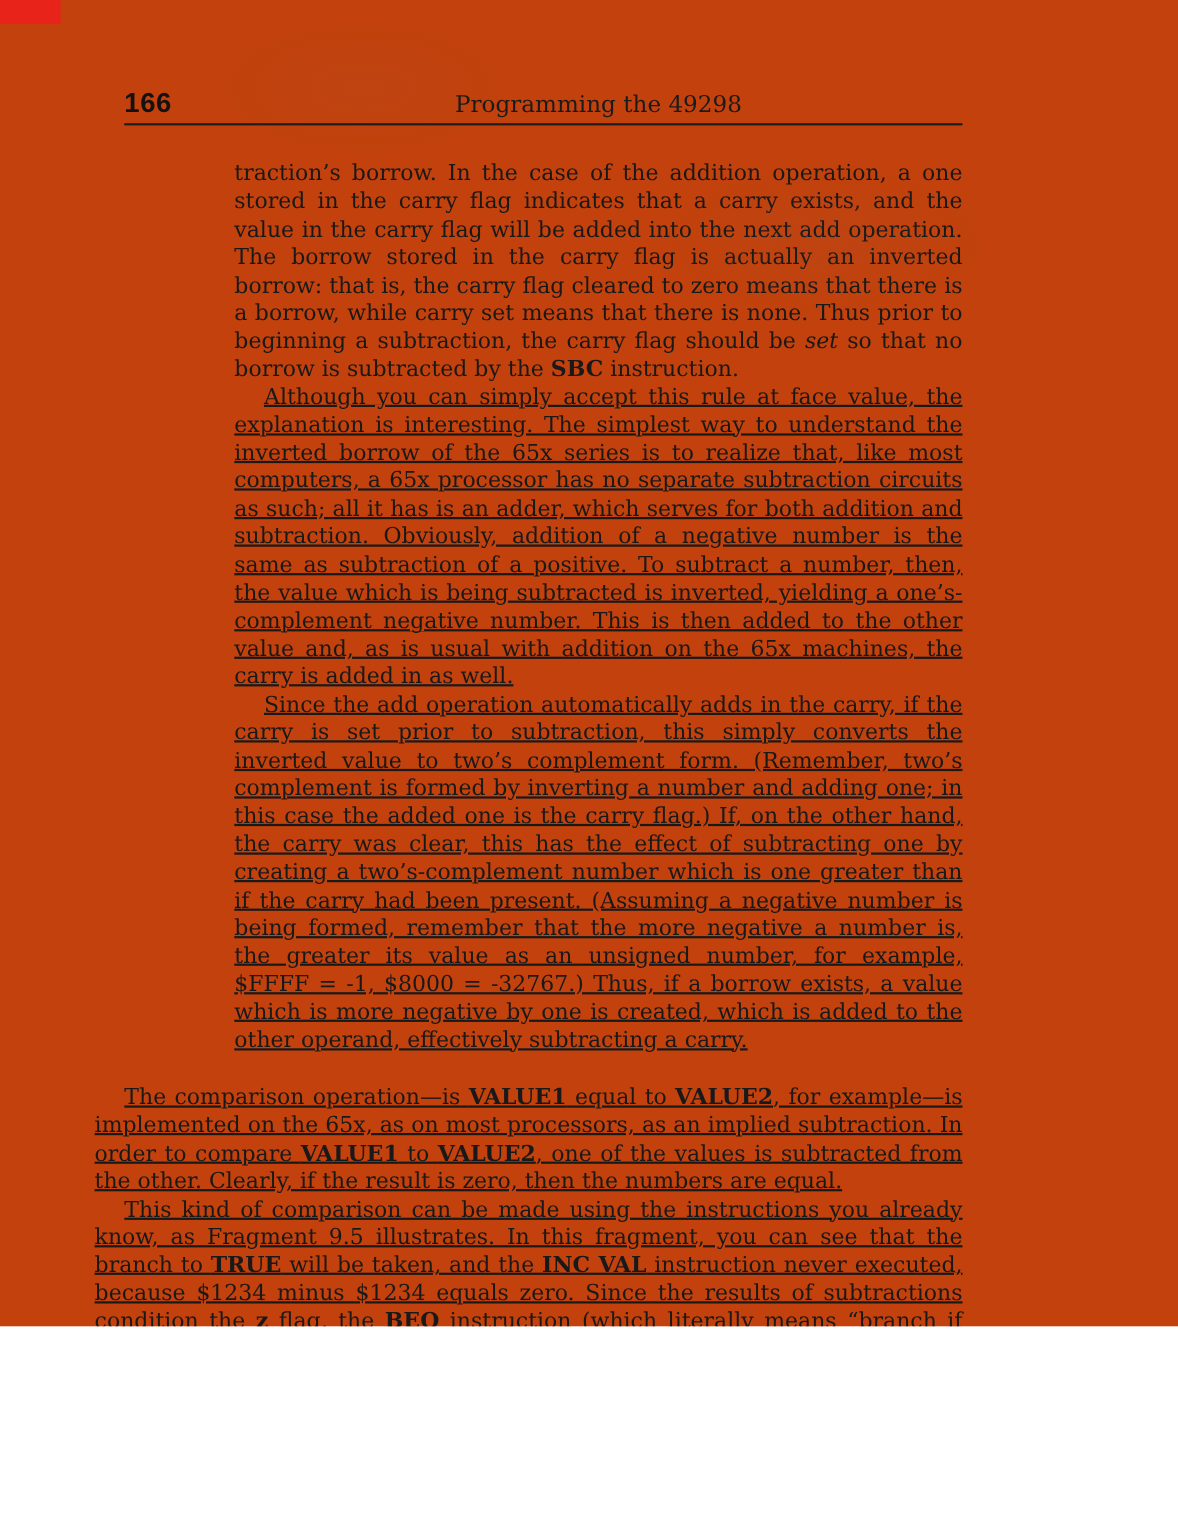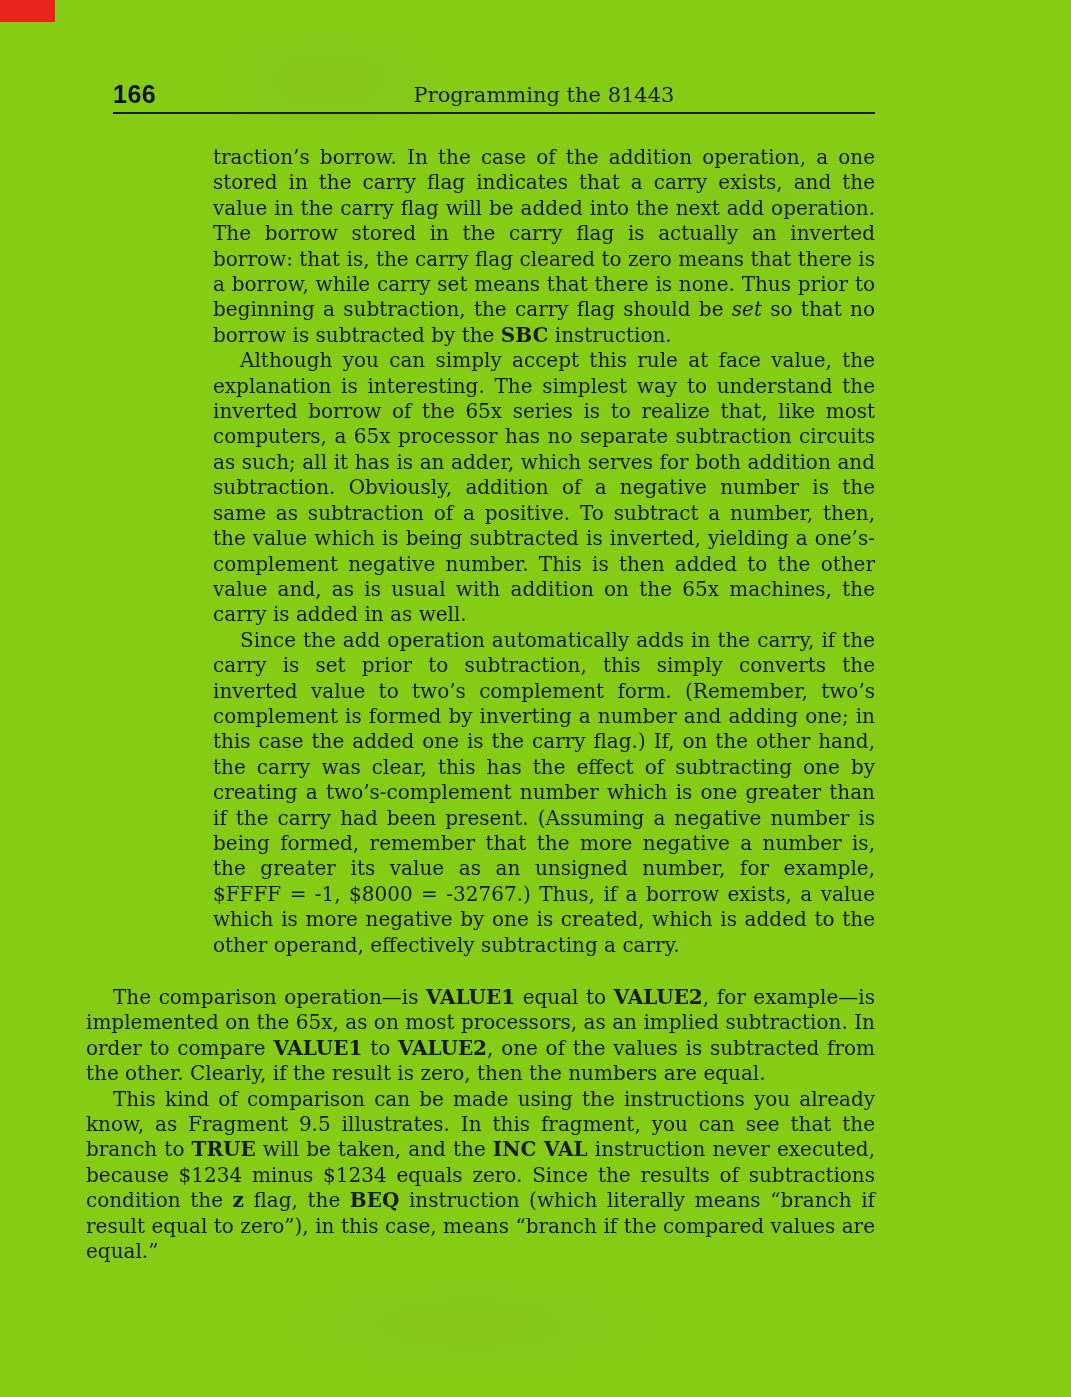--- a/index.html
+++ b/index.html
@@ -3,22 +3,22 @@
 <meta charset="utf-8">
 <style>
   html, body {
     margin: 0;
     padding: 0;
     background: #ffffff;
   }
   .page {
     position: relative;
     width: 1071px;
-    height: 1397px;
-    background: #84cc16;
+    height: 1206px;
+    background: #c2410c;
     overflow: hidden;
     font-family: "DejaVu Serif", serif;
     color: #181818;
   }
   
   .corner-marker {
     position: absolute;
     left: 0;
     top: 0;
     width: 55px;
@@ -62,21 +62,21 @@
   .page-body {
     margin: 31px 196px 0 213px; 
   }
   .para {
     margin: 0;
     font-size: 20px;
     line-height: 25.4px;
     text-align: justify;
     color: #191919;
   }
-  .para.indent { text-indent: 27px; }
+  .para.indent { text-indent: 27px; text-decoration: underline; }
   .b { font-weight: bold; }
   .i { font-style: italic; }
 
   .section-heading-row {
     display: flex;
     align-items: flex-end;
     margin: 26px 196px 0 113px; 
   }
   .section-heading {
     font-family: "Liberation Sans", sans-serif;
@@ -101,21 +101,21 @@
 <body>
 
 <div class="page">
   <div class="corner-marker" style="background: rgb(232, 35, 26);"></div>
   <div class="smudge s1"></div>
   <div class="smudge s2"></div>
   <div class="smudge s3"></div>
 
   <div class="running-header">
     <span class="page-number">166</span>
-    <div class="header-title-wrap">Programming the 81443</div>
+    <div class="header-title-wrap">Programming the 49298</div>
   </div>
 
   <div class="page-body" id="intro-block">
       <p class="para"><span>traction’s borrow. In the case of the addition operation, a one stored in the carry flag indicates that a carry exists, and the value in the carry flag will be added into the next add operation. The borrow stored in the carry flag is actually an inverted borrow: that is, the carry flag cleared to zero means that there is a borrow, while carry set means that there is none. Thus prior to beginning a subtraction, the carry flag should be </span><span class="i">set</span><span> so that no borrow is subtracted by the </span><span class="b">SBC</span><span> instruction.</span></p>
       <p class="para indent"><span>Although you can simply accept this rule at face value, the explanation is interesting. The simplest way to understand the inverted borrow of the 65x series is to realize that, like most computers, a 65x processor has no separate subtraction circuits as such; all it has is an adder, which serves for both addition and subtraction. Obviously, addition of a negative number is the same as subtraction of a positive. To subtract a number, then, the value which is being subtracted is inverted, yielding a one’s-complement negative number. This is then added to the other value and, as is usual with addition on the 65x machines, the carry is added in as well.</span></p>
       <p class="para indent"><span>Since the add operation automatically adds in the carry, if the carry is set prior to subtraction, this simply converts the inverted value to two’s complement form. (Remember, two’s complement is formed by inverting a number and adding one; in this case the added one is the carry flag.) If, on the other hand, the carry was clear, this has the effect of subtracting one by creating a two’s-complement number which is one greater than if the carry had been present. (Assuming a negative number is being formed, remember that the more negative a number is, the greater its value as an unsigned number, for example, $FFFF = -1, $8000 = -32767.) Thus, if a borrow exists, a value which is more negative by one is created, which is added to the other operand, effectively subtracting a carry.</span></p>
     </div>
 
 
   <div class="section-body" id="section-block">

